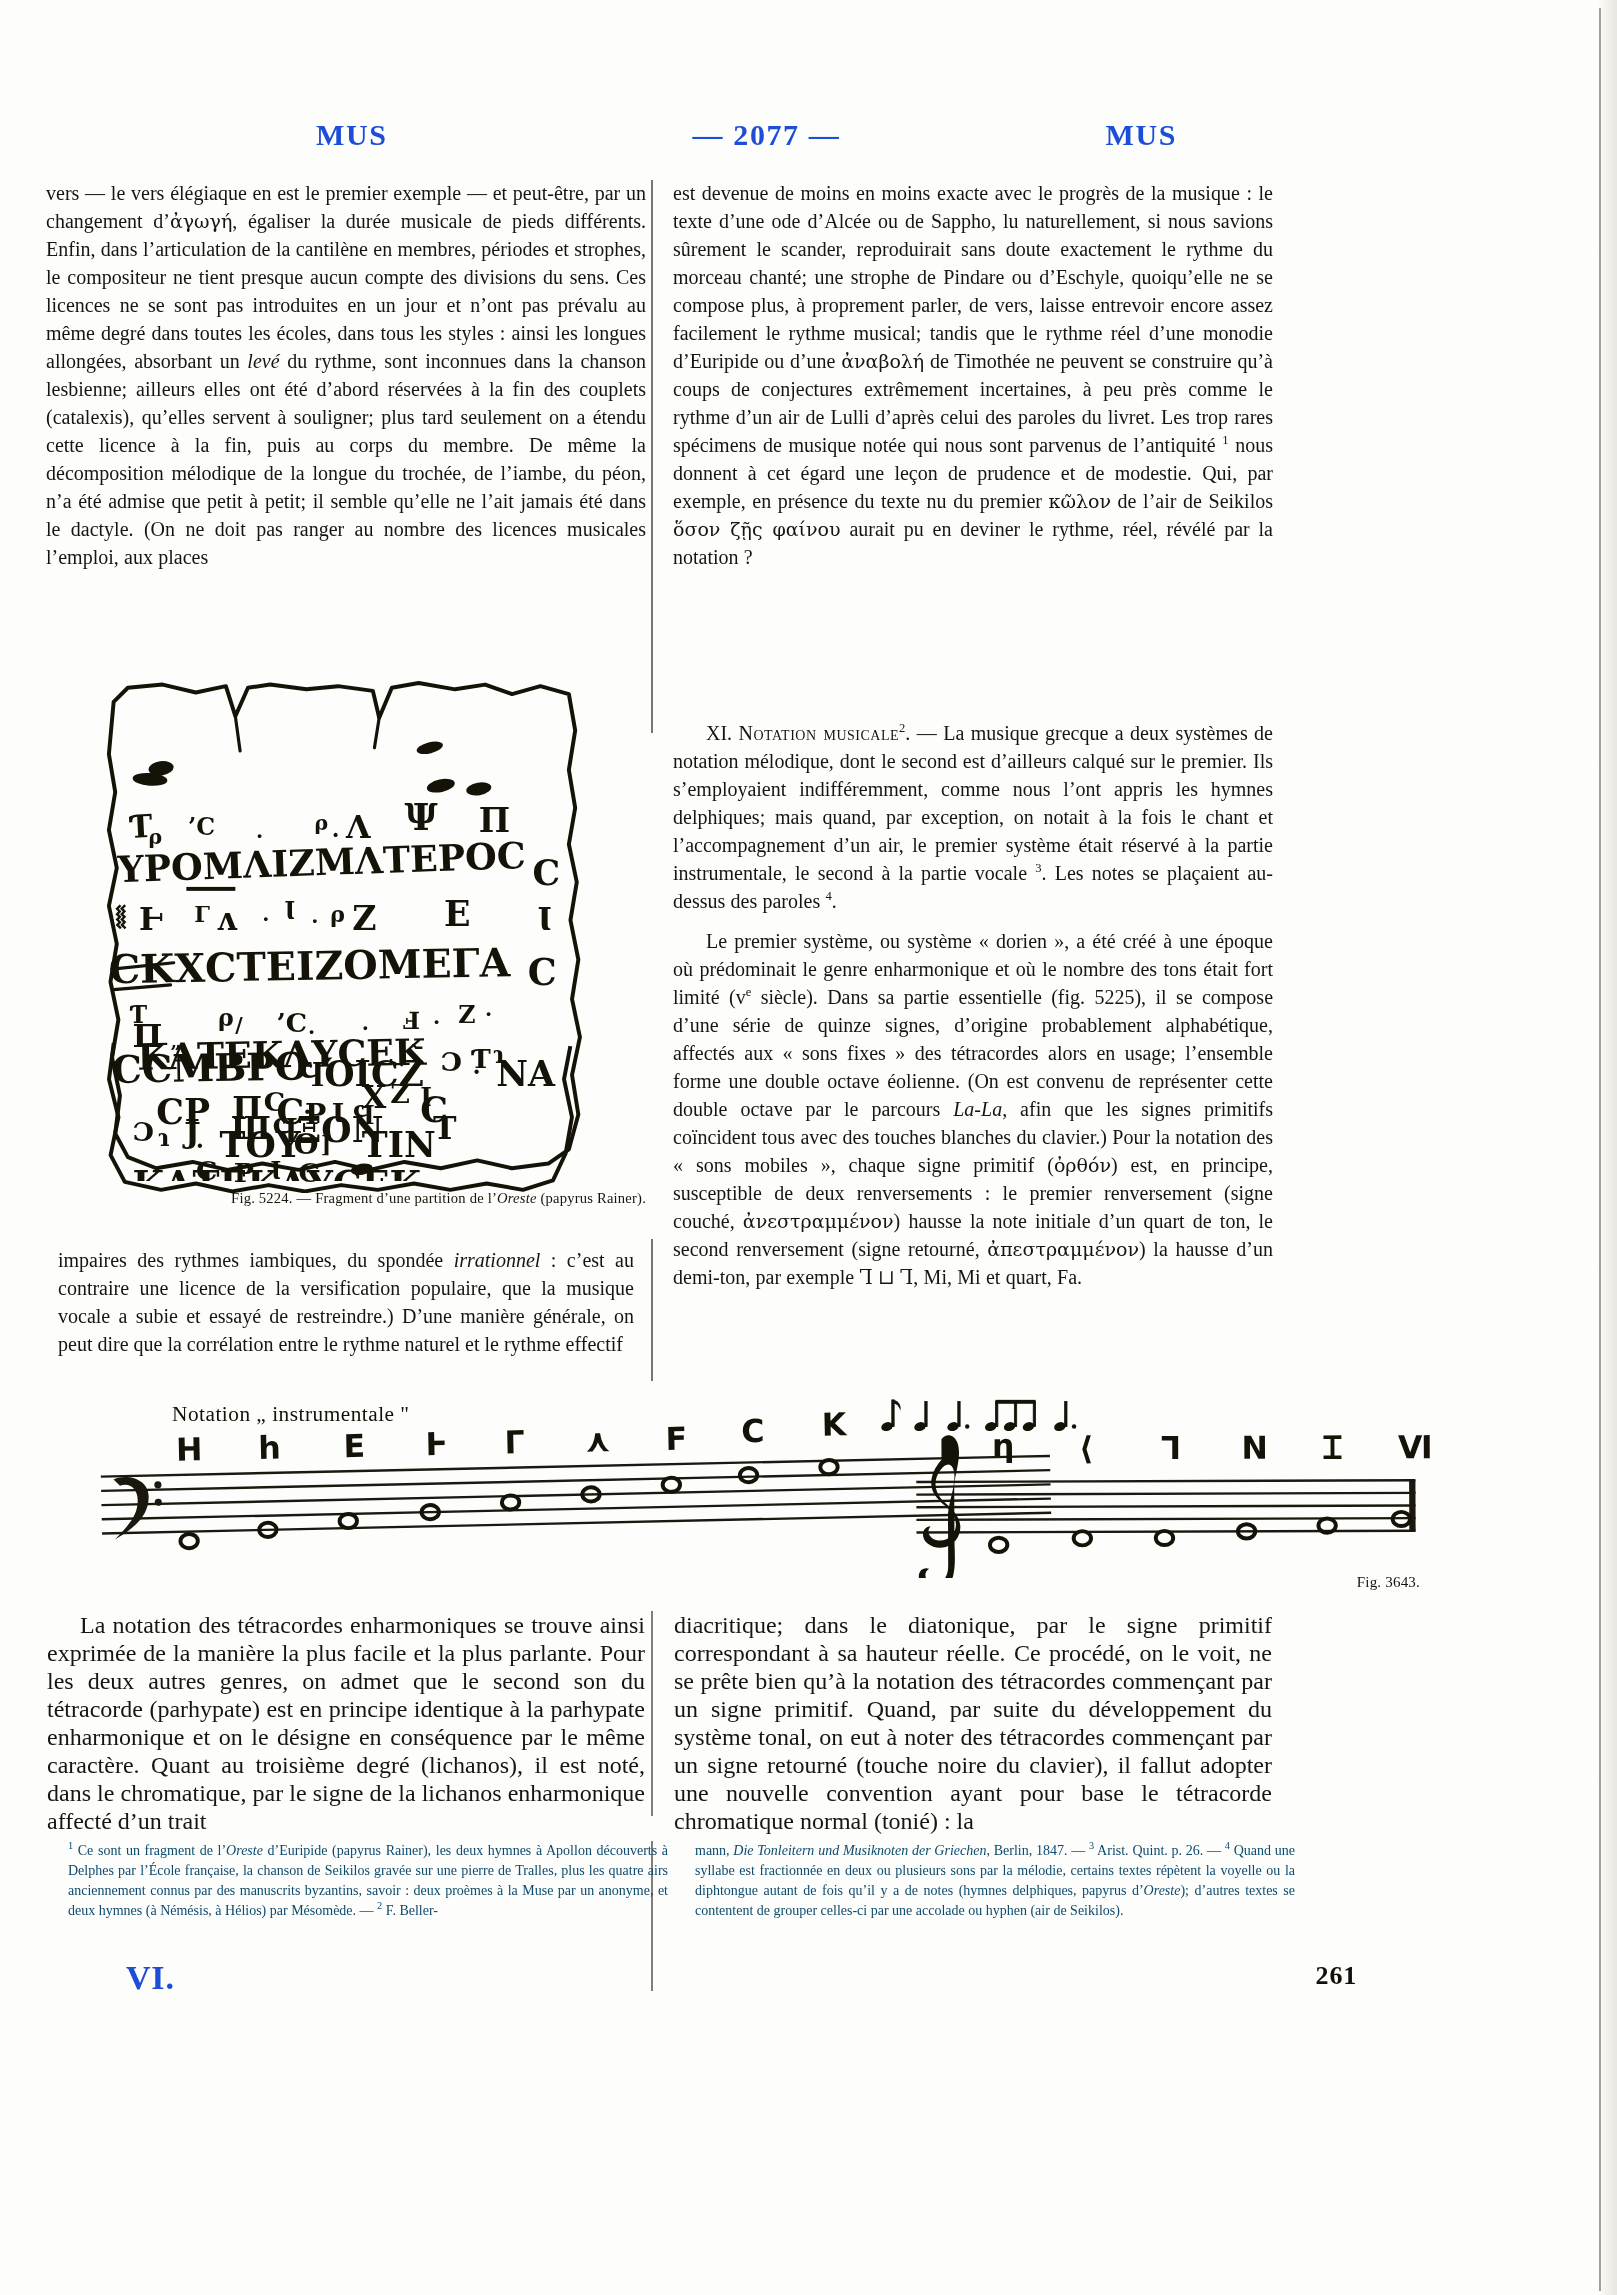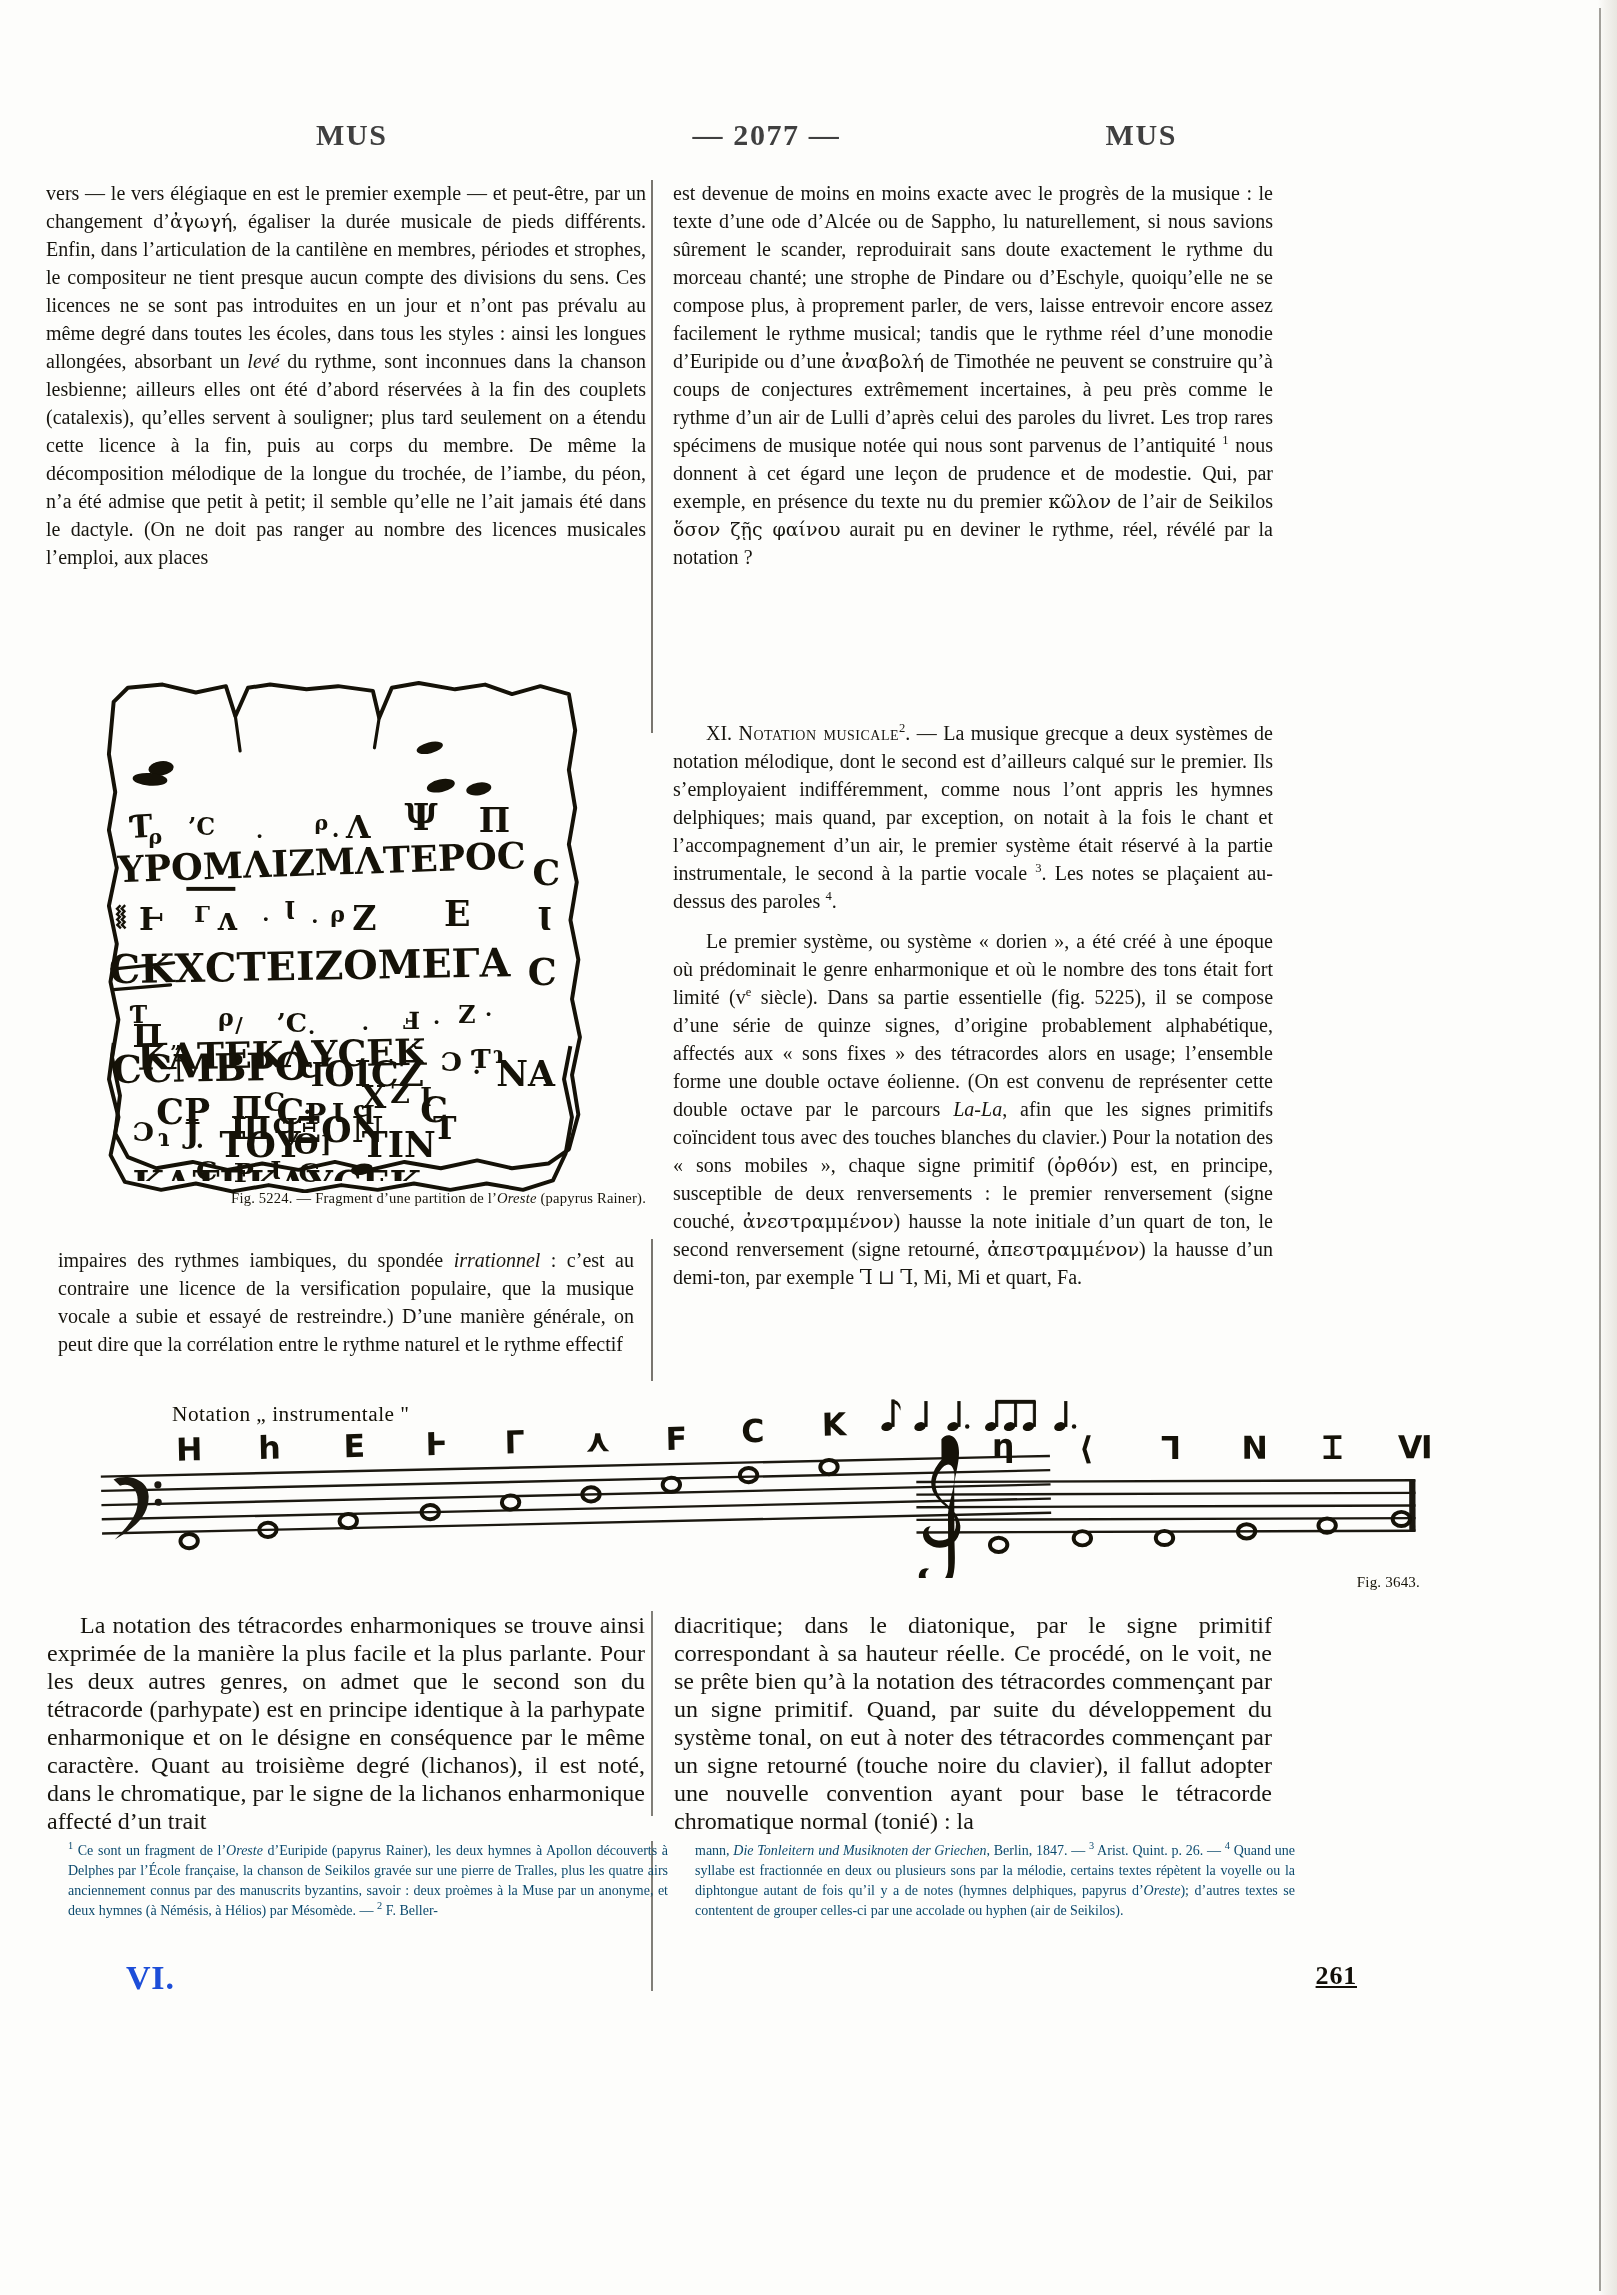--- a/index.html
+++ b/index.html
@@ -25,21 +25,21 @@
   }
 
   
   .runhead{
     position:absolute;left:95px;top:118px;width:1343px;height:47px;
   }
   .runhead .rh{
     position:absolute;top:0;
     font-family:"Liberation Serif","DejaVu Serif",serif;
     font-size:30px;letter-spacing:1.6px;font-weight:700;
-    color:#404040;
+    color:#1d4ed8;
   }
   .rh-left{left:221px;}
   .rh-mid{left:50%;transform:translateX(-50%);font-size:29px;letter-spacing:2.4px;}
   .rh-right{right:261px;}
 
   
   .col{
     position:absolute;top:179px;width:600px;
   }
   .col-left{left:46px;}
@@ -137,21 +137,21 @@
   .fn-left{left:46px;top:1841px;}
   .fn-right{left:673px;top:1841px;}
   .fn .sup{font-size:10.3px;}
 
   .sig{
     position:absolute;left:126px;top:1959px;
     font-size:34px;letter-spacing:0.8px;font-weight:700;color:#1d4ed8;
   }
   .folio{
     position:absolute;right:261px;top:1961px;
-    font-size:26px;letter-spacing:0.8px;font-weight:700;color:#120f08;text-decoration:underline;
+    font-size:26px;letter-spacing:0.8px;font-weight:700;color:#120f08;
   }
 </style>
 </head>
 <body>
 
 <div class="page">
 
   <div class="scan-edge"></div>
   <div class="scan-rule"></div>
 

